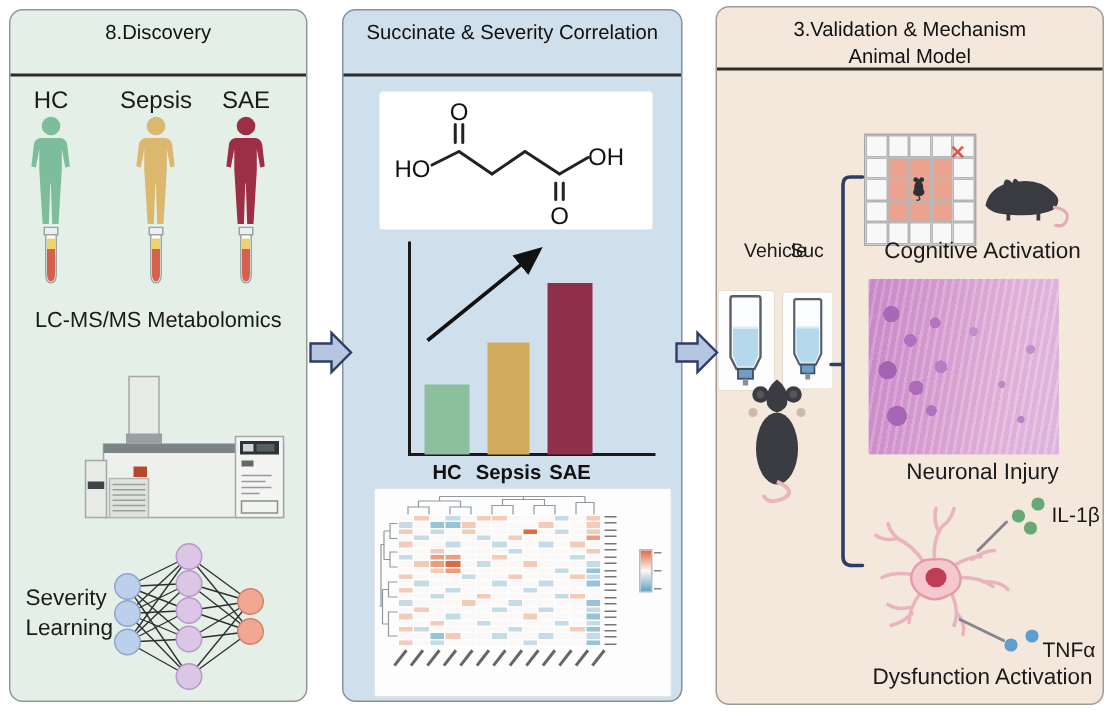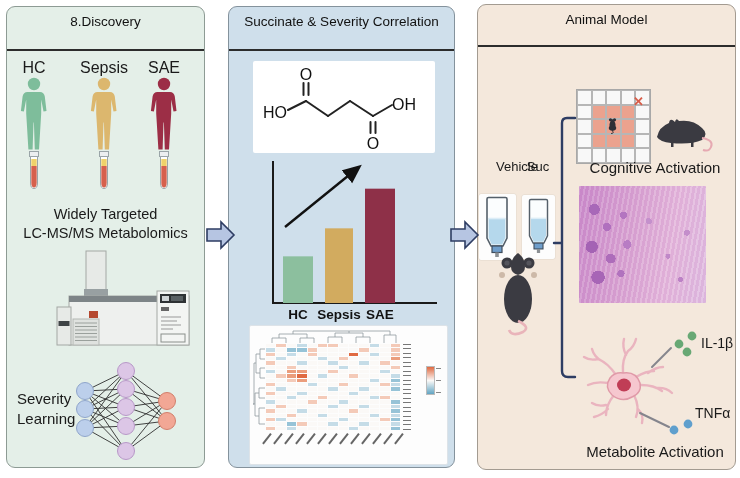--- a/index.html
+++ b/index.html
@@ -101,21 +101,20 @@
       <path class="blood" d="M5.3,15 L5.3,31.5 Q5.3,36.6 8,36.6 Q10.7,36.6 10.7,31.5 L10.7,15 Z" fill="#d6604d"></path>
     </svg>
     <svg class="tube-svg" style="left:149px" viewBox="0 0 16 40">
       <rect x="3.5" y="0.5" width="9" height="5" fill="#eceff0" stroke="#9aa5a8"></rect>
       <path d="M4.5,5.5 L4.5,32 Q4.5,37.5 8,37.5 Q11.5,37.5 11.5,32 L11.5,5.5 Z" fill="#ffffff" stroke="#9aa5a8"></path>
       <rect class="plasma" x="5.3" y="8" width="5.4" height="7" fill="#efd26a"></rect>
       <path class="blood" d="M5.3,15 L5.3,31.5 Q5.3,36.6 8,36.6 Q10.7,36.6 10.7,31.5 L10.7,15 Z" fill="#d6604d"></path>
     </svg>
 
     <div class="method">
-      <div>Widely Targeted</div>
       <div>LC-MS/MS Metabolomics</div>
     </div>
 
     <svg class="abs" style="left:46px;top:242px" width="145" height="100" viewBox="0 0 145 100">
       <rect x="33" y="2" width="20" height="44" fill="#e7eae7" stroke="#a3a8a4"></rect>
       <rect x="31" y="40" width="24" height="7" fill="#98a0a2"></rect>
       <rect x="16" y="47" width="120" height="49" fill="#eef0ee" stroke="#a3a8a4"></rect>
       <rect x="16" y="47" width="120" height="6" fill="#7d8487"></rect>
       <rect x="4" y="58" width="14" height="38" fill="#e7eae7" stroke="#a3a8a4"></rect>
       <rect x="5.5" y="72" width="11" height="5" fill="#3f4446"></rect>
@@ -541,20 +540,21 @@
       <div class="hm-legend">
         <i style="top:1px"></i>
           <i style="top:13px"></i>
           <i style="top:25px"></i>
       </div>
     </div>
   </div>
 
   <div class="panel" id="p3">
     <div class="p-title">
+      <div>3.Validation &amp; Mechanism</div>
       <div>Animal Model</div>
     </div>
     <div class="divider" style="top:40px"></div>
 
     <div id="maze-grid">
         <div></div>
         <div></div>
         <div></div>
         <div></div>
         <div></div>
@@ -622,20 +622,21 @@
       <circle cx="13" cy="12" r="2.6" fill="#55555c"></circle>
         <circle cx="35" cy="12" r="2.6" fill="#55555c"></circle>
       <circle cx="8" cy="24" r="3" fill="#cdb9a8"></circle>
         <circle cx="40" cy="24" r="3" fill="#cdb9a8"></circle>
       <path d="M24,2 Q31,7 31,16 Q31,22 24,24 Q17,22 17,16 Q17,7 24,2 Z" fill="#3b3b42"></path>
       <ellipse cx="24" cy="48" rx="14" ry="24" fill="#3b3b42"></ellipse>
       <path d="M24,70 Q37,76 29,81 Q18,86 15,79" stroke="#e9b4ba" stroke-width="2.6" fill="none"></path>
     </svg>
 
     <div class="histology"></div>
+    <div class="outcome" style="left:97px;top:301px;width:160px">Neuronal Injury</div>
 
     <svg class="abs" style="left:100px;top:318px" width="125" height="125" viewBox="0 0 125 125">
       <g stroke="#eab4bf" stroke-width="2.4" fill="none" stroke-linecap="round">
         <path d="M38,52 Q30,40 20,36 M24,38 Q16,34 14,26 M20,36 Q12,38 6,34"></path>
         <path d="M45,49 Q44,36 50,28 M48,32 Q44,24 46,16 M50,28 Q56,24 58,16"></path>
         <path d="M58,54 Q68,48 76,48 M70,50 Q78,44 85,44"></path>
         <path d="M63,62 Q76,62 84,68 M78,65 Q88,64 94,70"></path>
         <path d="M56,72 Q62,84 58,94 M60,86 Q66,92 64,100"></path>
         <path d="M36,72 Q28,82 28,92 M30,86 Q24,92 16,94 M28,82 Q20,84 14,80"></path>
         <path d="M30,60 Q18,58 10,62"></path>
@@ -646,22 +647,22 @@
       </g>
       <path d="M45,50 Q58,48 62,60 Q64,70 54,74 Q44,80 34,72 Q26,64 32,55 Q37,49 45,50 Z" fill="#f6c7cf" stroke="#e09aa8" stroke-width="1.5"></path>
       <ellipse cx="46" cy="62" rx="7" ry="6.5" fill="#c03d56"></ellipse>
       <circle class="il-dot" cx="101" cy="21" r="4.4" fill="#68a874"></circle>
       <circle class="il-dot" cx="114" cy="13" r="4.4" fill="#68a874"></circle>
       <circle class="il-dot" cx="109" cy="29" r="4.4" fill="#68a874"></circle>
       <circle class="tnf-dot" cx="96" cy="107" r="4.4" fill="#5f9fcd"></circle>
       <circle class="tnf-dot" cx="110" cy="101" r="4.4" fill="#5f9fcd"></circle>
     </svg>
     <div class="cyto-lbl" style="left:223px;top:330px">IL-1β</div>
-    <div class="cyto-lbl" style="left:217px;top:400px">TNFα</div>
-    <div class="outcome" style="left:92px;top:438px;width:170px">Metabolite Activation</div>
+    <div class="cyto-lbl" style="left:217px;top:420px">TNFα</div>
+    <div class="outcome" style="left:92px;top:438px;width:170px">Dysfunction Activation</div>
   </div>
 
   <svg id="overlay" width="740" height="478" viewBox="0 0 740 478">
     <path d="M207,229 H221 V222 L234,235 L221,248 V241 H207 Z" fill="#b6c5e2" stroke="#2e3d63" stroke-width="1.6"></path>
     <path d="M451,229 H465 V222 L478,235 L465,248 V241 H451 Z" fill="#b6c5e2" stroke="#2e3d63" stroke-width="1.6"></path>
     <path d="M575,118 H567 Q562,118 562,123 V371 Q562,377 568,377 H575 M554,243 H562" stroke="#2e3d63" stroke-width="2.4" fill="none" stroke-linecap="round"></path>
   </svg>
 </div>
 
 </body></html>

